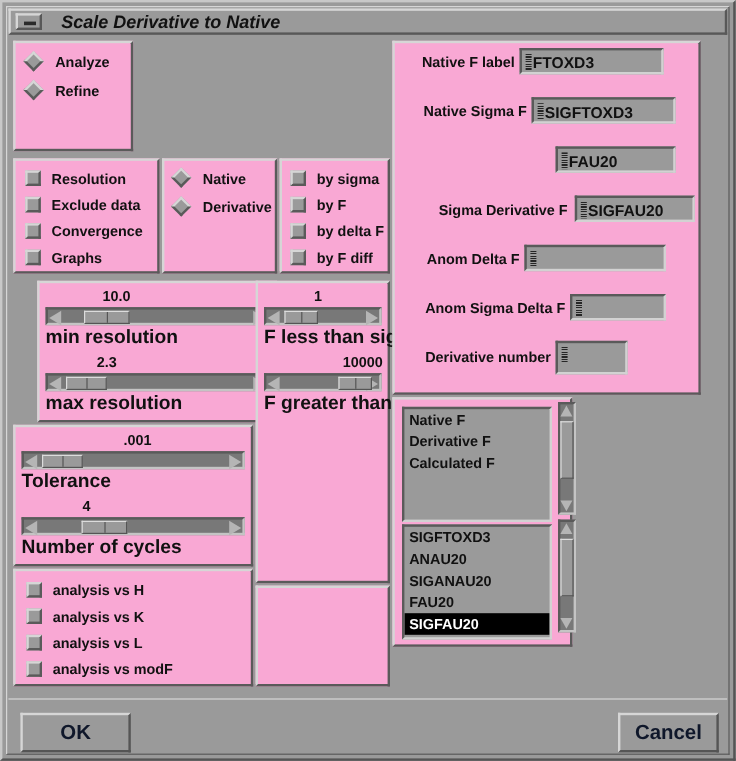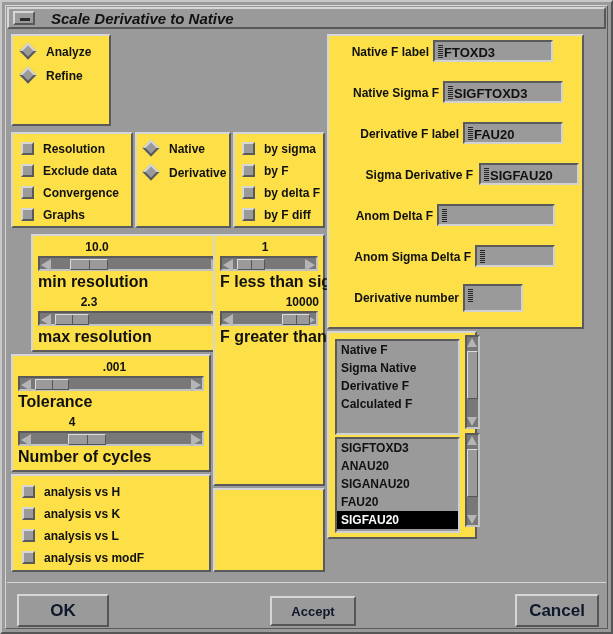--- a/index.html
+++ b/index.html
@@ -41,21 +41,21 @@
     box-sizing:border-box;
   }
   #title-text{
     position:absolute;left:42px;top:1px;
     font-size:15px;font-weight:bold;font-style:italic;color:#111;
     letter-spacing:0px;line-height:18px;white-space:nowrap;
   }
 
   
   .panel{
-    position:absolute;background:#fde047;box-sizing:border-box;
+    position:absolute;background:#f9a8d4;box-sizing:border-box;
     border-top:2px solid #d6d6d6;border-left:2px solid #d6d6d6;
     border-bottom:2px solid #5a5a5a;border-right:2px solid #5a5a5a;
   }
 
   
   .row{position:absolute;white-space:nowrap;height:16px;}
   .cbox{
     position:absolute;left:0;top:1px;width:13px;height:13px;
     background:#9a9a9a;box-sizing:border-box;
     border-top:2px solid #d6d6d6;border-left:2px solid #d6d6d6;
@@ -348,21 +348,20 @@
       <span class="caret"></span>
       <span class="tval">FTOXD3</span>
     </div>
 
     <div class="fld-label" style="left:0px;top:49px;width:110px;">Native Sigma F</div>
     <div class="tfield" style="left:114px;top:45px;width:120px;">
       <span class="caret"></span>
       <span class="tval">SIGFTOXD3</span>
     </div>
 
-    <div class="fld-label" style="left:4px;top:90px;width:126px;">Derivative F label</div>
     <div class="tfield" style="left:134px;top:86px;width:100px;">
       <span class="caret"></span>
       <span class="tval">FAU20</span>
     </div>
 
     <div class="fld-label" style="left:4px;top:131px;width:140px;">Sigma Derivative F</div>
     <div class="tfield" style="left:150px;top:127px;width:100px;">
       <span class="caret"></span>
       <span class="tval">SIGFAU20</span>
     </div>
@@ -383,21 +382,20 @@
     <div class="tfield" style="left:134px;top:248px;width:60px;height:28px;">
       <span class="caret"></span>
       <span class="tval"></span>
     </div>
   </div>
 
   <div class="panel" style="left:325px;top:329px;width:150px;height:208px;">
 
     <div class="listbox" style="left:6px;top:6px;width:125px;height:96px;">
       <div class="litem">Native F</div>
-      <div class="litem">Sigma Native</div>
       <div class="litem">Derivative F</div>
       <div class="litem">Calculated F</div>
     </div>
 
     <div class="listbox" style="left:6px;top:104px;width:125px;height:96px;">
       <div class="litem">SIGFTOXD3</div>
       <div class="litem">ANAU20</div>
       <div class="litem">SIGANAU20</div>
       <div class="litem">FAU20</div>
       <div class="litem sel">SIGFAU20</div>
@@ -410,17 +408,16 @@
     <span class="thumb" style="top:14px;height:48px;"></span>
   </div>
   <div class="sbar" style="left:463px;top:431px;height:94px;">
     <span class="up"></span>
     <span class="dn"></span>
     <span class="thumb" style="top:14px;height:48px;"></span>
   </div>
 
   <div id="btnbar">
     <div class="btn" style="left:10px;top:11px;width:92px;height:33px;font-size:17px;">OK</div>
-    <div class="btn" style="left:263px;top:13px;width:86px;height:30px;font-size:13px;">Accept</div>
     <div class="btn" style="left:508px;top:11px;width:84px;height:33px;font-size:17px;">Cancel</div>
   </div>
 
 </div>
 
 </body></html>

